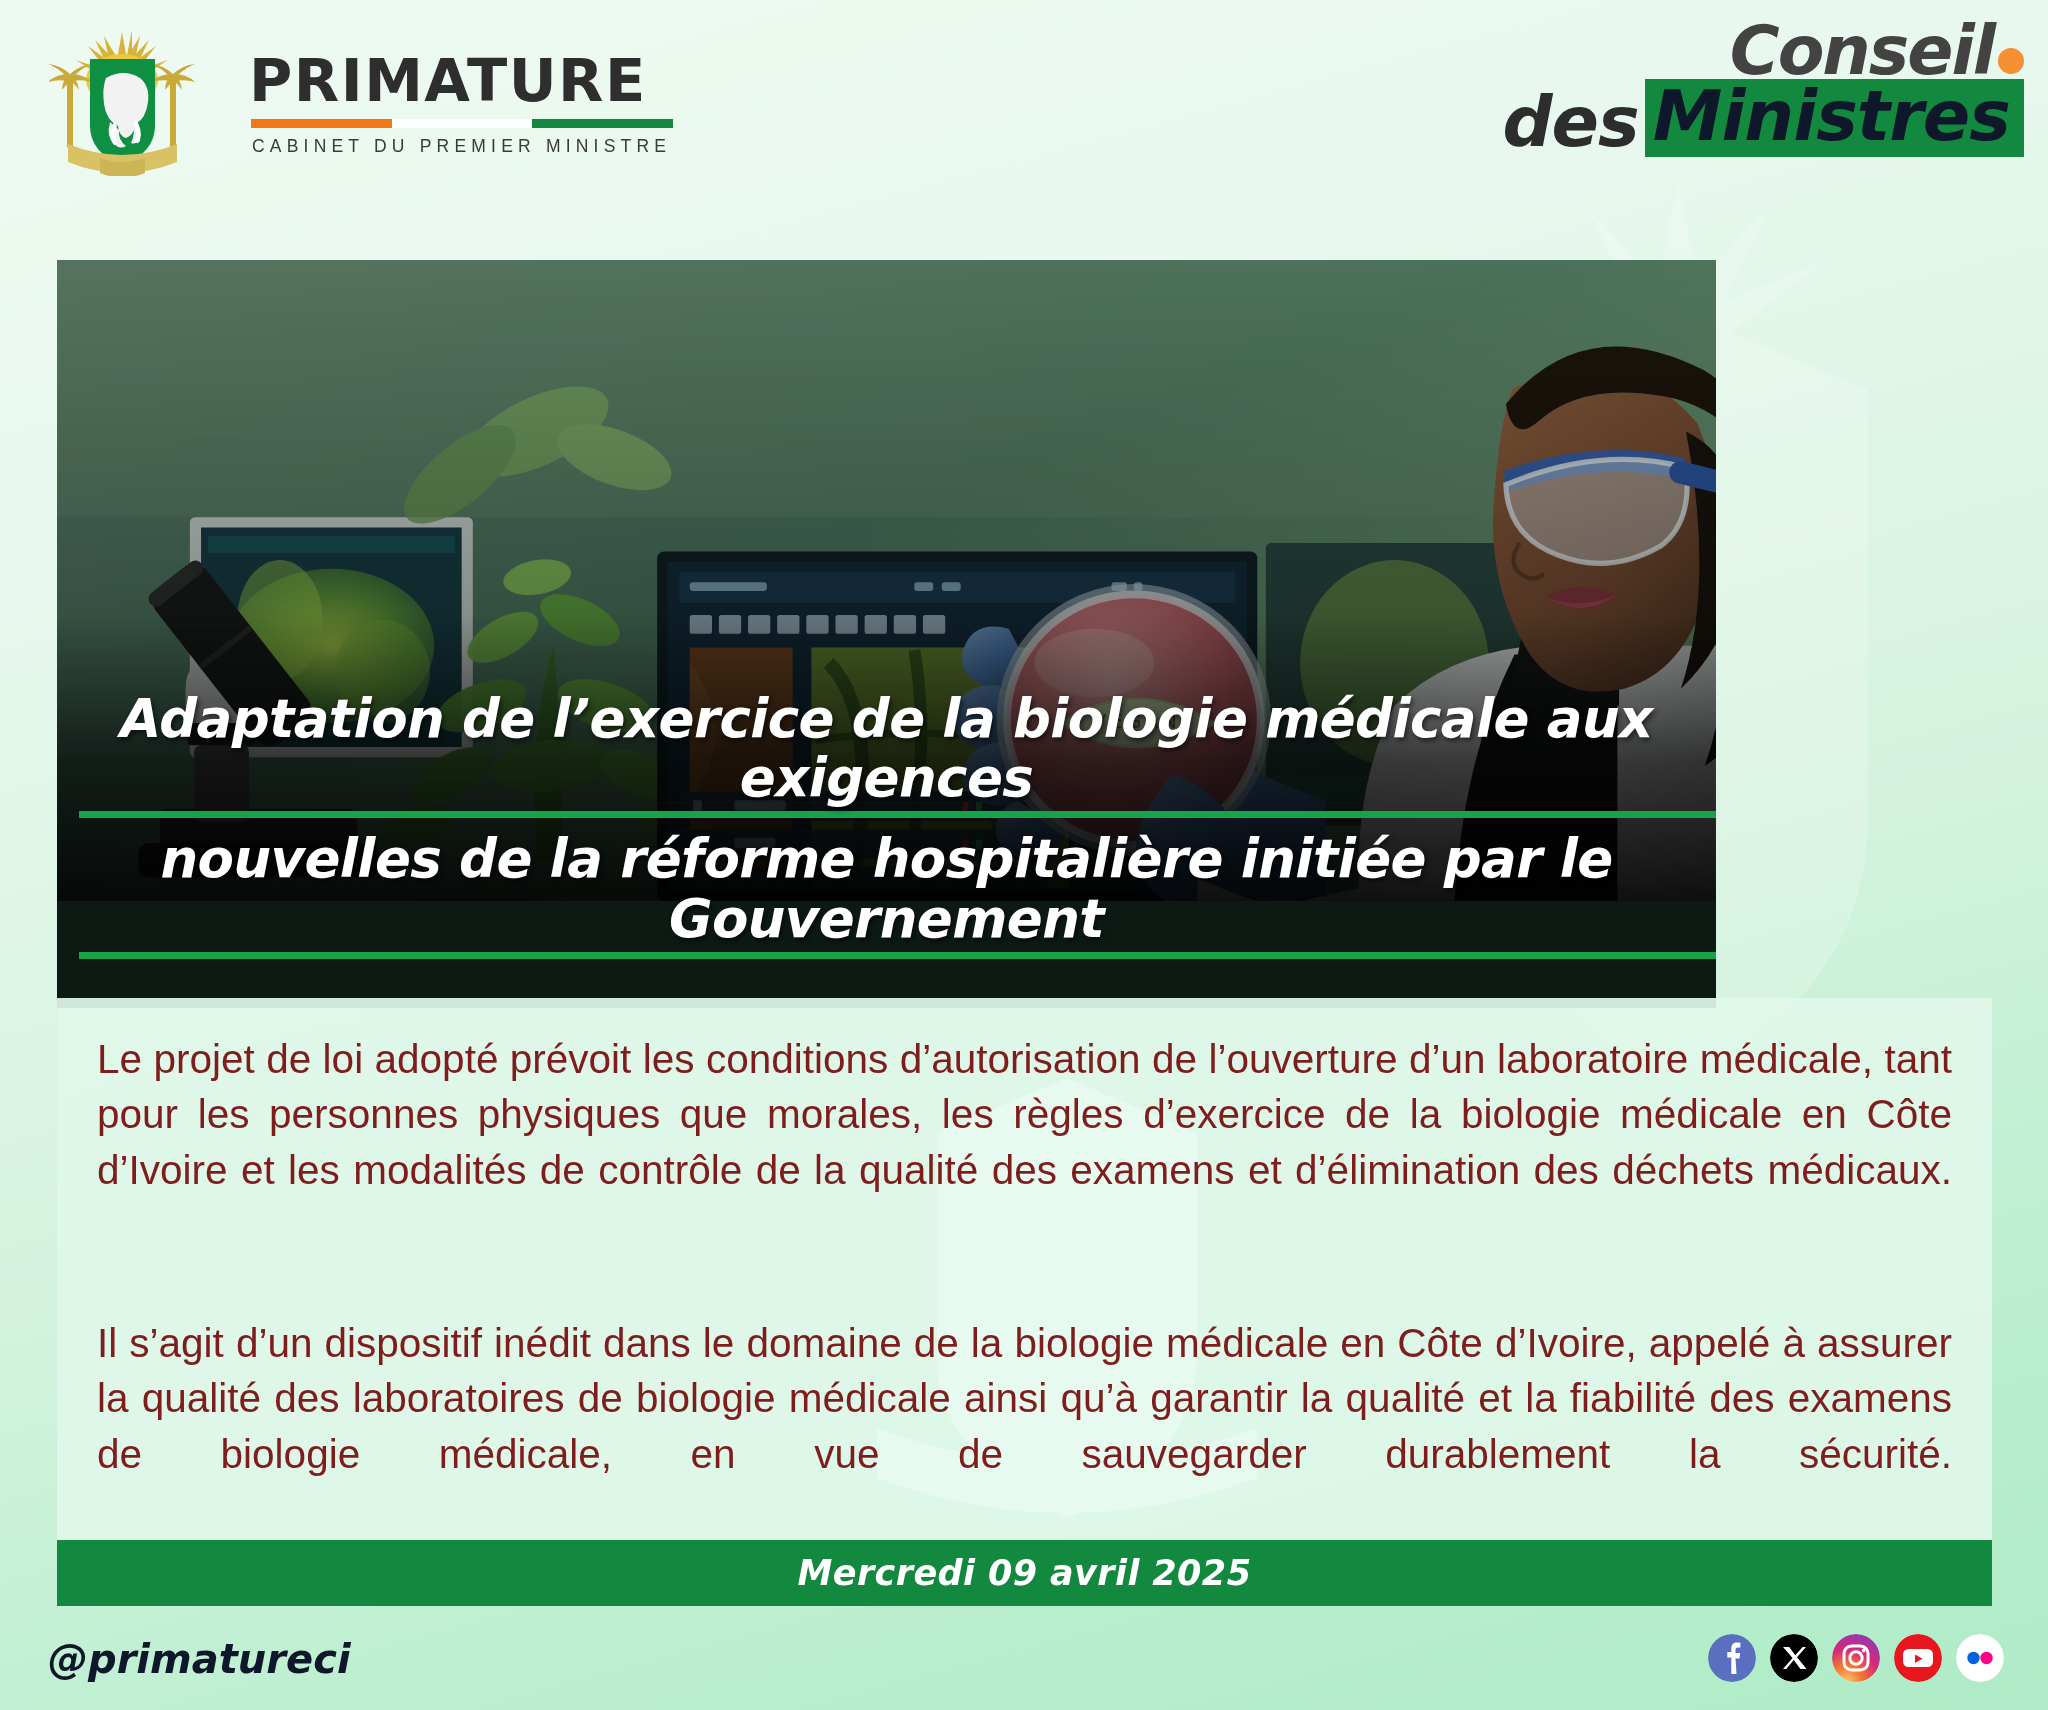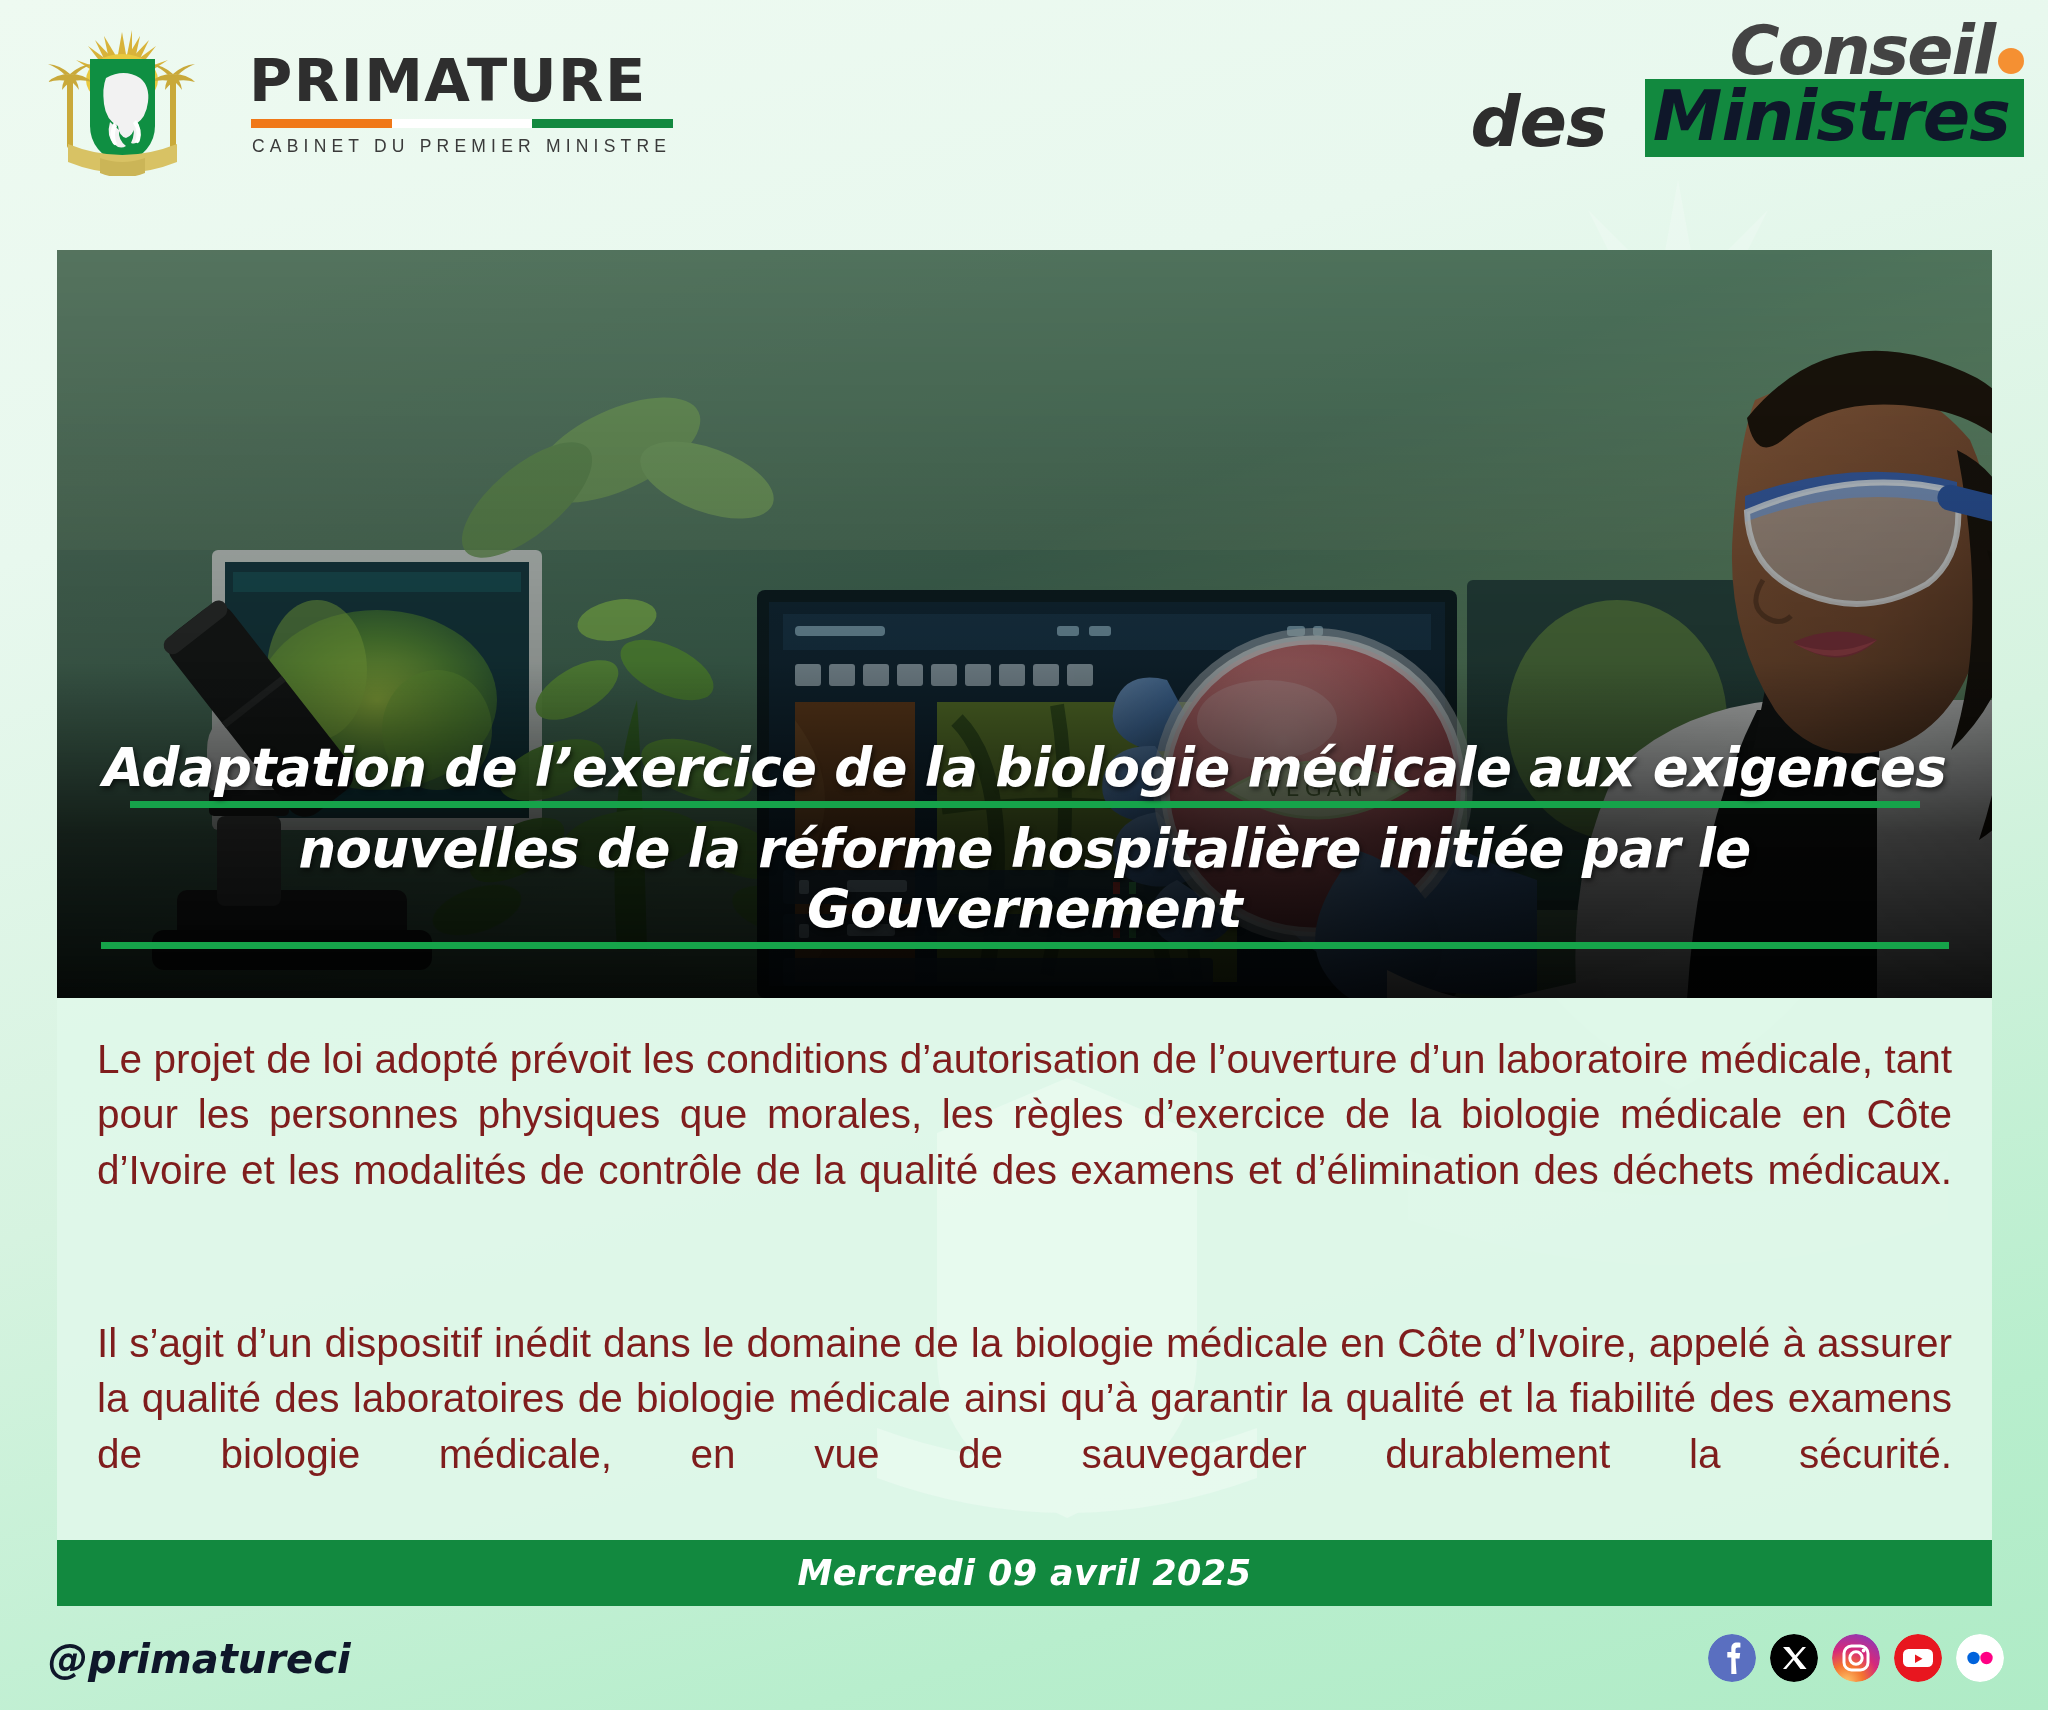--- a/index.html
+++ b/index.html
@@ -35,35 +35,35 @@
   }
 
   .conseil { position:absolute; right:24px; top:18px; text-align:right; }
   .conseil-line1 {
     font-family:"DejaVu Sans", sans-serif;
     font-weight:bold; font-style:italic; font-size:68px; color:#434343;
     letter-spacing:-2px; line-height:.98; display:inline-block;
   }
   .conseil-dot { display:inline-block; width:26px; height:26px; border-radius:50%;
                  background:#f59032; vertical-align:baseline; margin-left:4px; }
-  .conseil-line2 { display:flex; align-items:flex-end; justify-content:flex-start; margin-top:-6px;gap:32px; }
+  .conseil-line2 { display:flex; align-items:flex-end; justify-content:flex-start; margin-top:-6px; }
   .conseil-des {
     font-family:"DejaVu Sans", sans-serif;
     font-weight:bold; font-style:italic; font-size:70px; color:#2d2d2d;
     letter-spacing:-1px; line-height:1; padding-right:6px;
   }
   .conseil-min {
     font-family:"DejaVu Sans", sans-serif;
     font-weight:bold; font-style:italic; font-size:70px; color:#0f172a;
     background:#12893f; padding:2px 14px 6px 8px; letter-spacing:-1px; line-height:1;
   }
 
   
   .photo-wrap {
-    position:absolute; left:57px; top:250px; width:1935px; height:748px;
+    position:absolute; left:57px; top:260px; width:1659px; height:748px;
     background:#0d1a14; overflow:hidden;
   }
   .photo { position:absolute; inset:0; }
 
   .headline {
     position:absolute; left:0; right:0; bottom:38px; padding:0 22px;
     text-align:center;
   }
   .hl-line { display:block; position:relative; padding-bottom:11px; }
   .hl-line span.txt {

